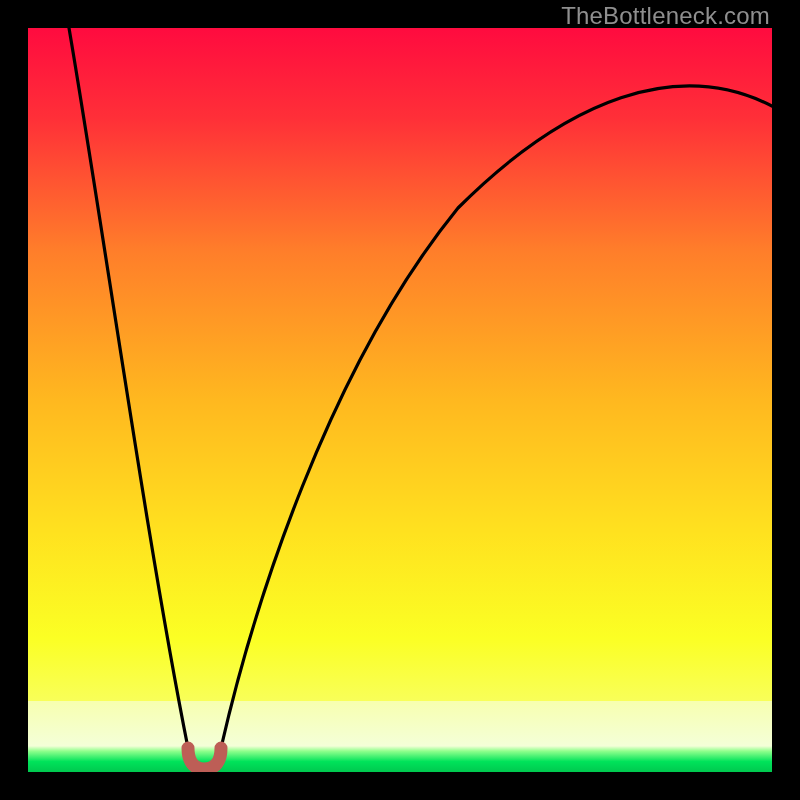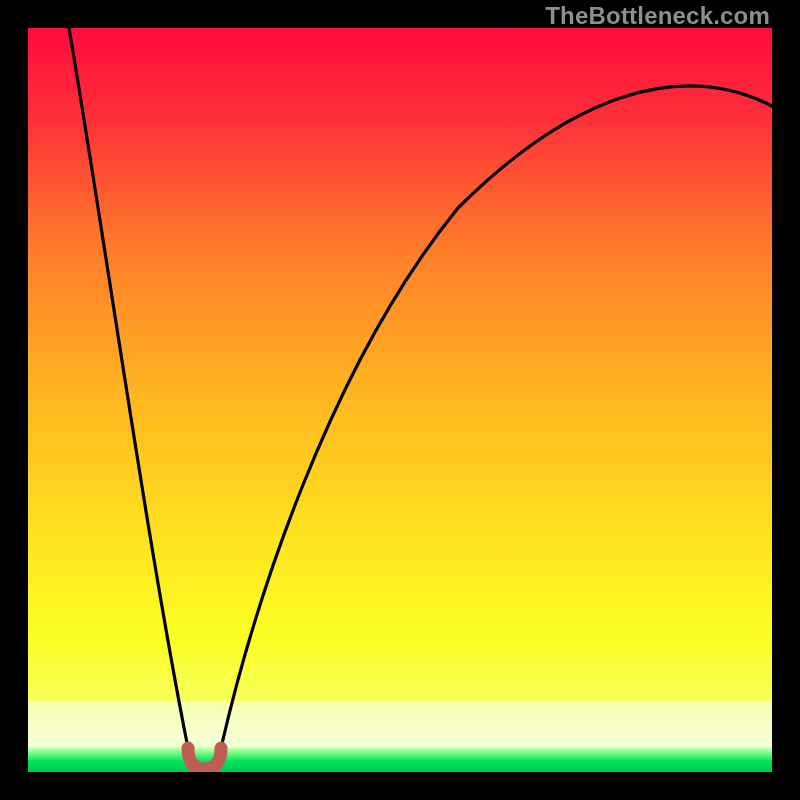--- a/index.html
+++ b/index.html
@@ -23,21 +23,21 @@
     width: 744px;
     height: 744px;
     overflow: hidden;
   }
   .watermark {
     position: absolute;
     top: 2px;
     right: 30px;
     font-family: Arial, Helvetica, sans-serif;
     font-size: 24px;
-    font-weight: 700;
+    font-weight: 400;
     color: #8f8f8f;
     letter-spacing: 0.2px;
     text-align: right;
   }
 </style>
 </head>
 <body>
 
 <div class="frame">
   <div class="watermark">TheBottleneck.com</div>

